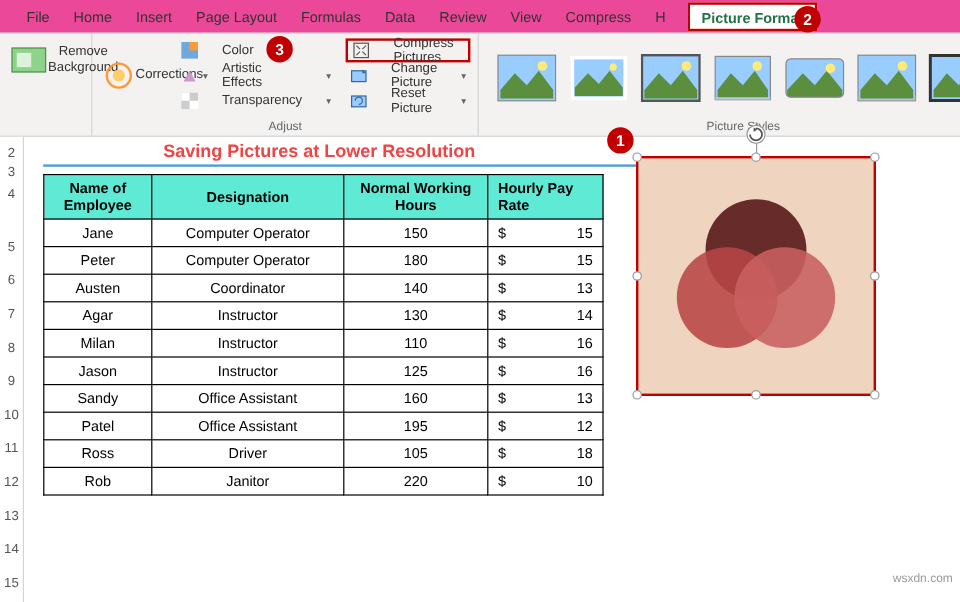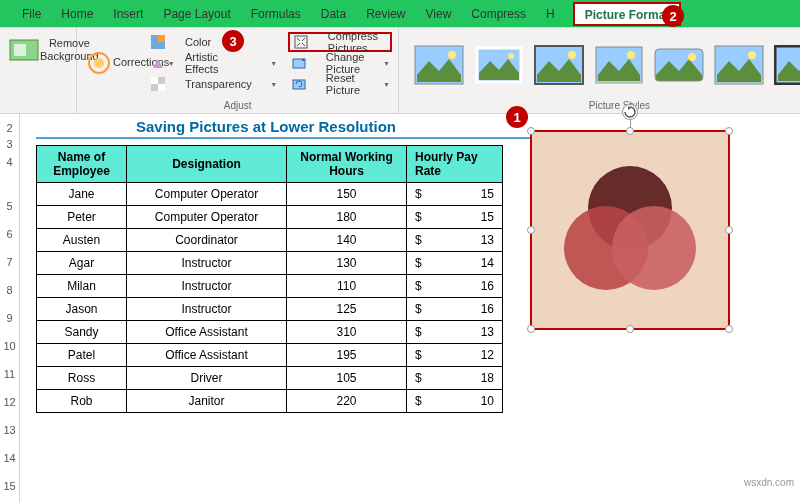--- a/index.html
+++ b/index.html
@@ -1,19 +1,19 @@
 <!DOCTYPE html>
 <html><head>
   <meta charset="utf-8">
   <style>
     * { margin: 0; padding: 0; box-sizing: border-box; }
     body { font-family: "Segoe UI", Tahoma, sans-serif; font-size: 12px; background: #fff; overflow: hidden; width: 800px; height: 502px; }
     
     
-    .ribbon-tabs { display: flex; align-items: center; height: 28px; border-bottom: 1px solid #d4d4d4; padding-left: 12px; background: #22c55e; }
+    .ribbon-tabs { display: flex; align-items: center; height: 28px; border-bottom: 1px solid #d4d4d4; padding-left: 12px; background: #ec4899; }
     .tab { padding: 0 10px; height: 28px; line-height: 28px; color: #333; cursor: pointer; }
     .tab-active { border: 2px solid #c00000; background: #fff; color: #217346; font-weight: 600; padding: 0 10px; height: 24px; line-height: 22px; margin-left: 8px; }
     
     
     .ribbon { display: flex; height: 86px; background: #f3f2f1; border-bottom: 1px solid #d4d4d4; }
     .group { display: flex; flex-direction: column; align-items: center; border-right: 1px solid #d4d4d4; padding: 4px 6px 2px 6px; }
     .group-row { display: flex; }
     .group-label { font-size: 10px; color: #666; text-align: center; margin-top: auto; padding-top: 2px; }
     .big-btn { display: flex; flex-direction: row; align-items: center; width: 64px; padding: 2px; cursor: pointer; }
     .big-icon { width: 32px; height: 32px; display: flex; align-items: center; justify-content: center; }
@@ -34,21 +34,21 @@
     
     .sheet-area { display: flex; height: calc(502px - 28px - 86px); }
     .row-headers { width: 20px; background: #fff; border-right: 1px solid #d4d4d4; }
     .row-header { height: 28px; text-align: center; font-size: 11px; color: #555; line-height: 28px; }
     .row-header.r2 { height: 16px; }
     .row-header.r3 { height: 18px; }
     .row-header.r4 { height: 44px; }
     .row-header.r15 { height: 18px; }
     .sheet-content { flex: 1; position: relative; padding-left: 16px; }
     
-    .title-cell { color: #0369a1; font-size: 15px; font-weight: 600; padding: 4px 0 2px 0; text-align: center; width: 460px; }
+    .title-cell { color: #ef4444; font-size: 15px; font-weight: 600; padding: 4px 0 2px 0; text-align: center; width: 460px; }
     .title-underline { height: 2px; background: #4e9fd4; margin-bottom: 6px; width: 660px; }
     
     .data-table { border-collapse: collapse; }
     .data-table th, .data-table td { border: 1px solid #000; padding: 4px 8px; font-size: 12px; }
     .data-table th { background: #5eead4; font-weight: 700; text-align: center; vertical-align: middle; }
     .data-table td { text-align: center; }
     .data-table .col-name { width: 90px; }
     .data-table .col-desig { width: 160px; }
     .data-table .col-hours { width: 120px; }
     .data-table .col-rate { width: 96px; text-align: left; }
@@ -334,21 +334,21 @@
             <td class="col-rate">
               <div class="rate-cell">
                 <span>$</span>
                 <span>16</span>
               </div>
             </td>
           </tr>
           <tr>
             <td class="col-name">Sandy</td>
             <td class="col-desig">Office Assistant</td>
-            <td class="col-hours">310</td>
+            <td class="col-hours">160</td>
             <td class="col-rate">
               <div class="rate-cell">
                 <span>$</span>
                 <span>13</span>
               </div>
             </td>
           </tr>
           <tr>
             <td class="col-name">Patel</td>
             <td class="col-desig">Office Assistant</td>

